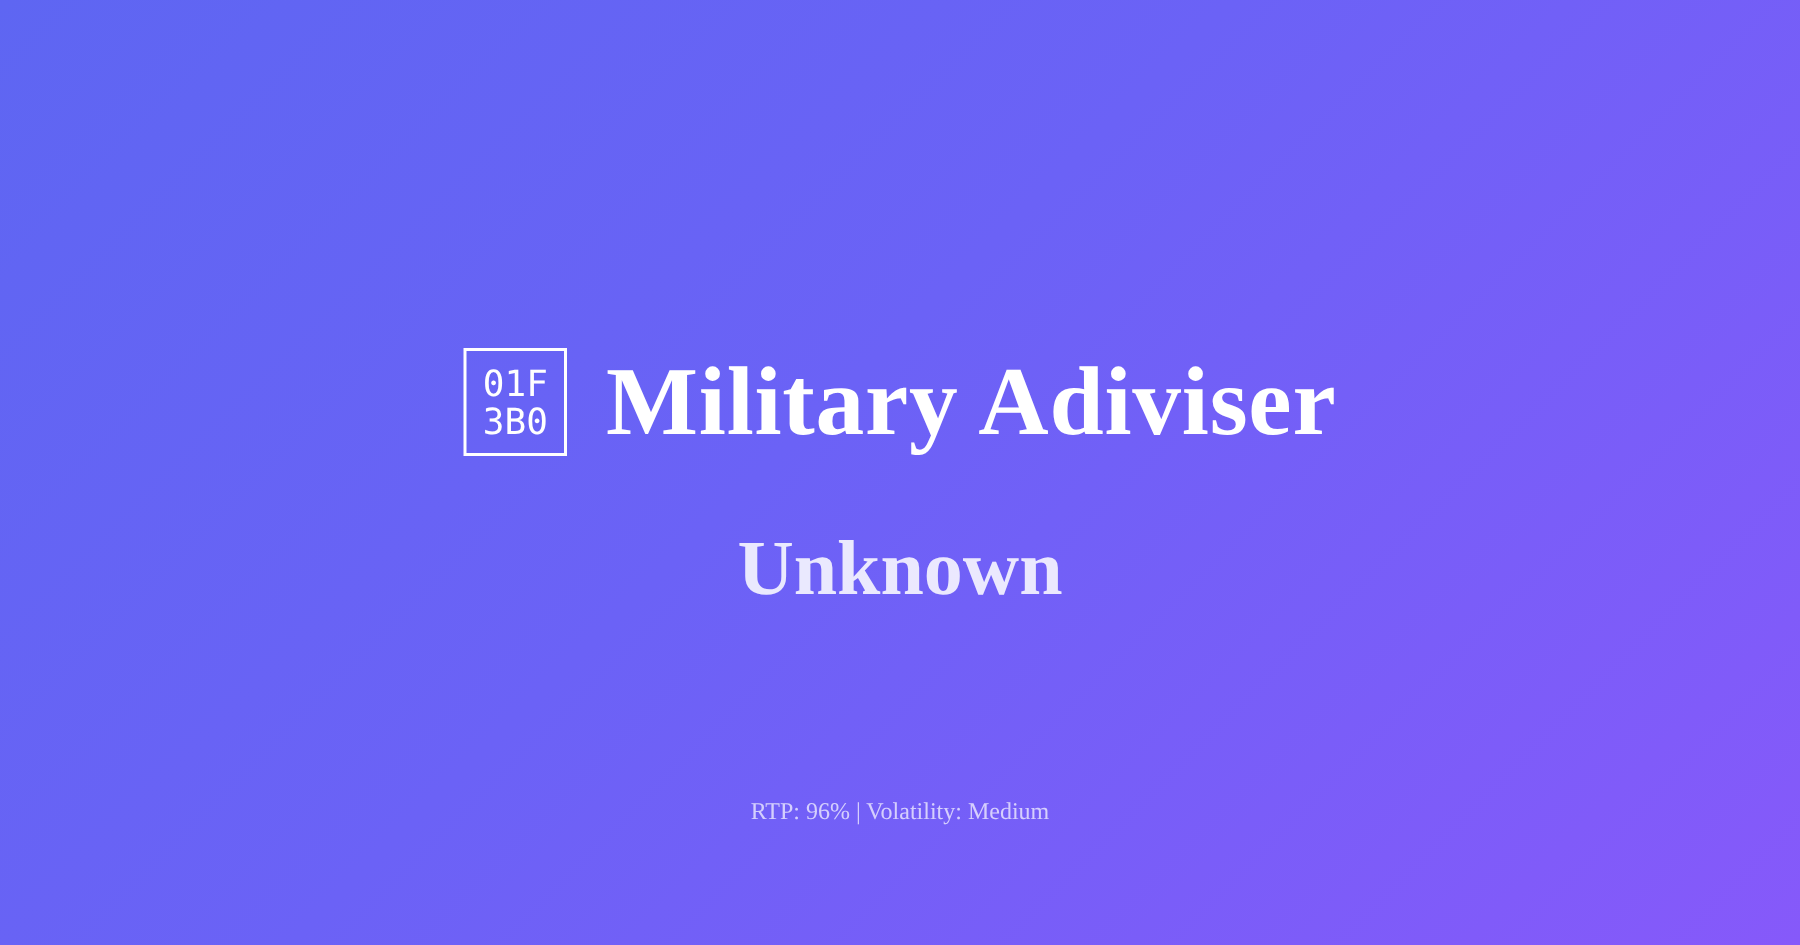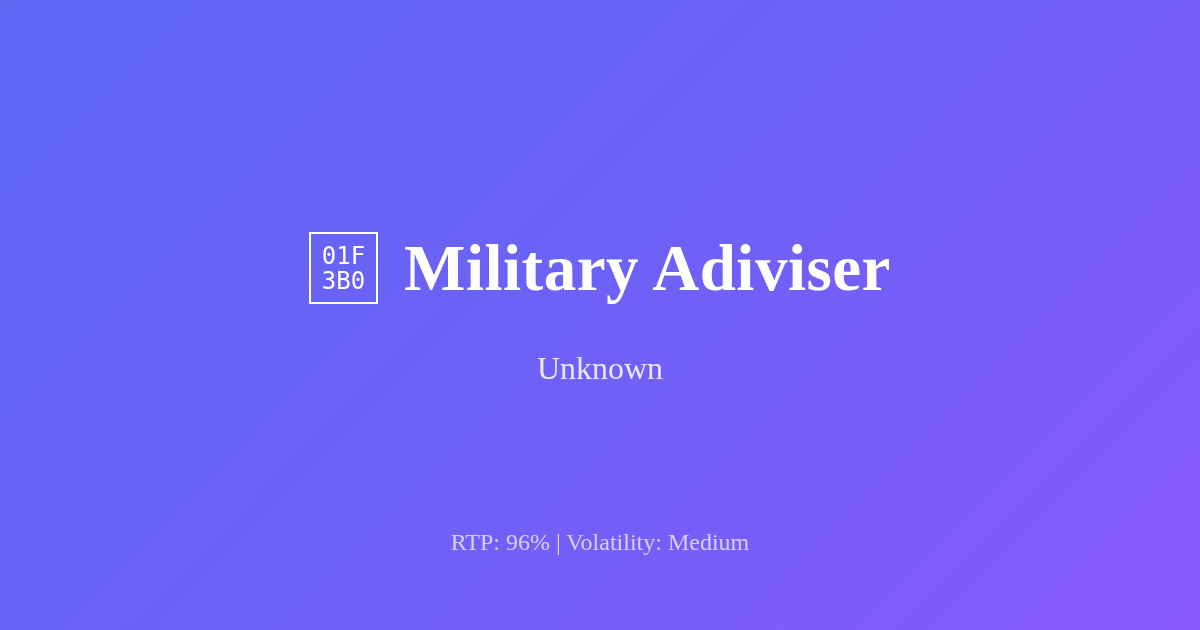--- a/index.html
+++ b/index.html
@@ -82,37 +82,37 @@
     white-space: nowrap;
     letter-spacing: 0.5px;
   }
 
   
   .card-subtitle {
     margin: 0;
     padding: 0;
     margin-top: 47px;
     font-family: "Liberation Serif", "DejaVu Serif", serif;
-    font-size: 32px;
-    font-weight: 400;
+    font-size: 52px;
+    font-weight: 700;
     line-height: 1.1;
     color: rgba(255, 255, 255, 0.86);
     white-space: nowrap;
   }
 
   
   .card-meta {
     position: absolute;
     left: 0;
     right: 0;
     top: 527px;
     margin: 0;
     text-align: center;
     font-family: "Liberation Serif", "DejaVu Serif", serif;
-    font-size: 24px;
+    font-size: 16px;
     font-weight: 400;
     line-height: 30px;
     color: rgba(255, 255, 255, 0.70);
     white-space: nowrap;
   }
 </style>
 </head>
 <body>
 
 <div id="og-card">

